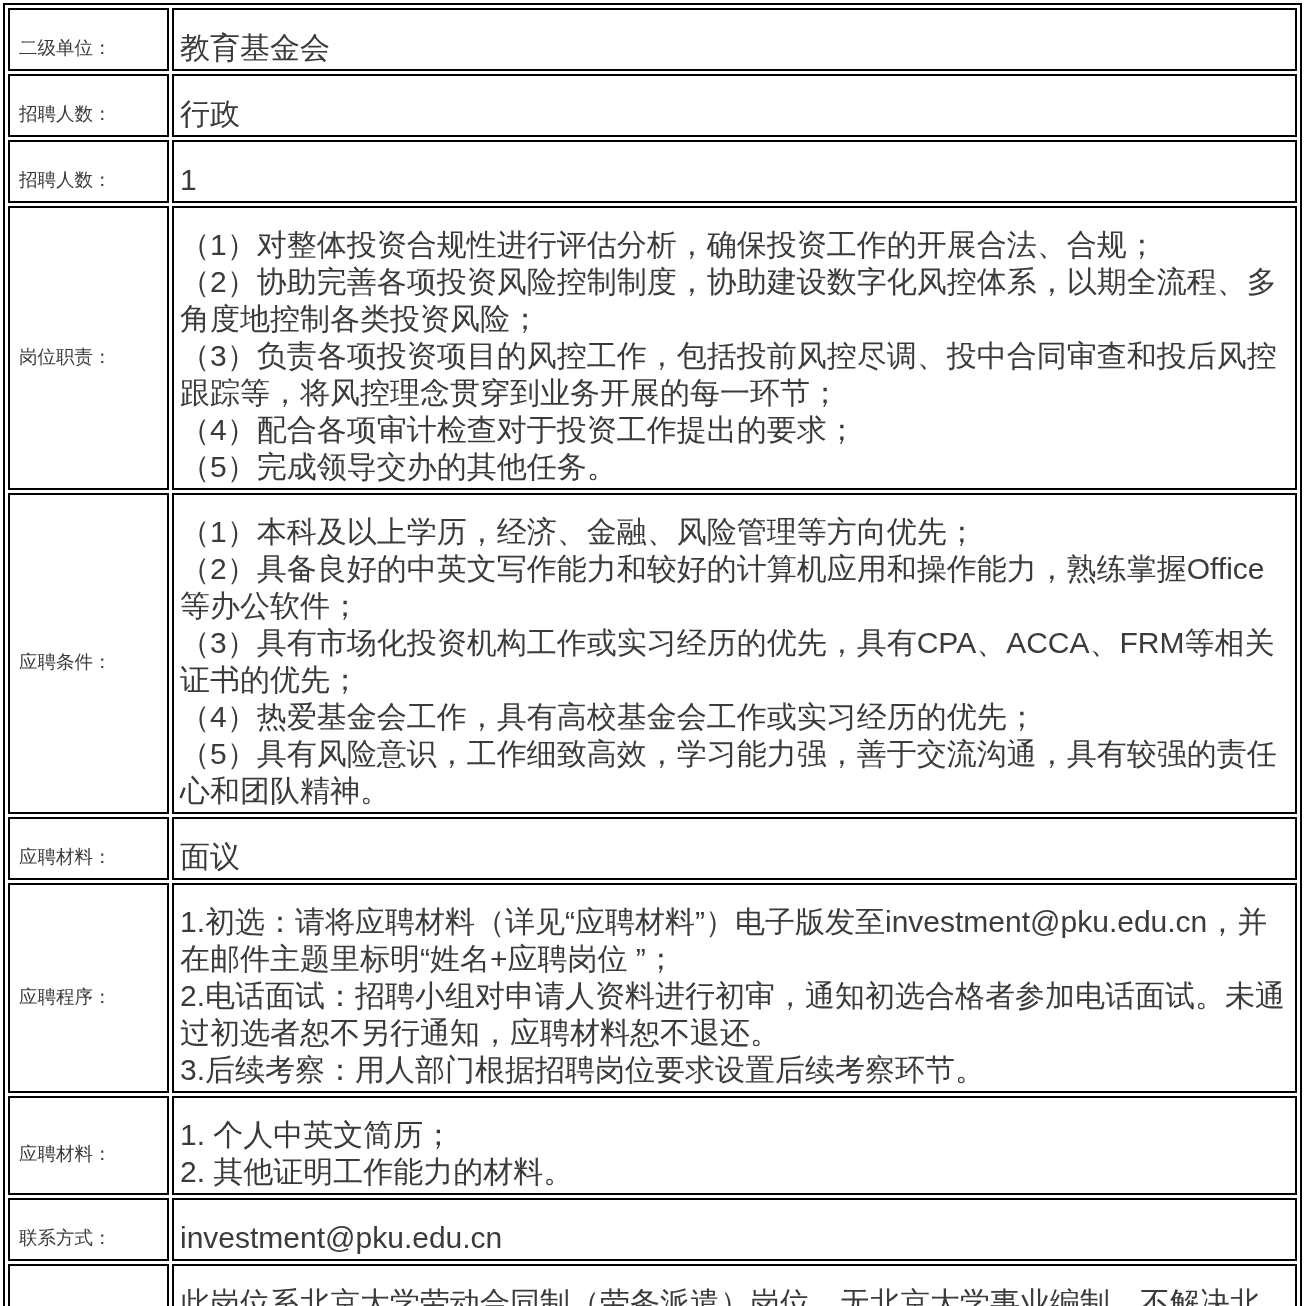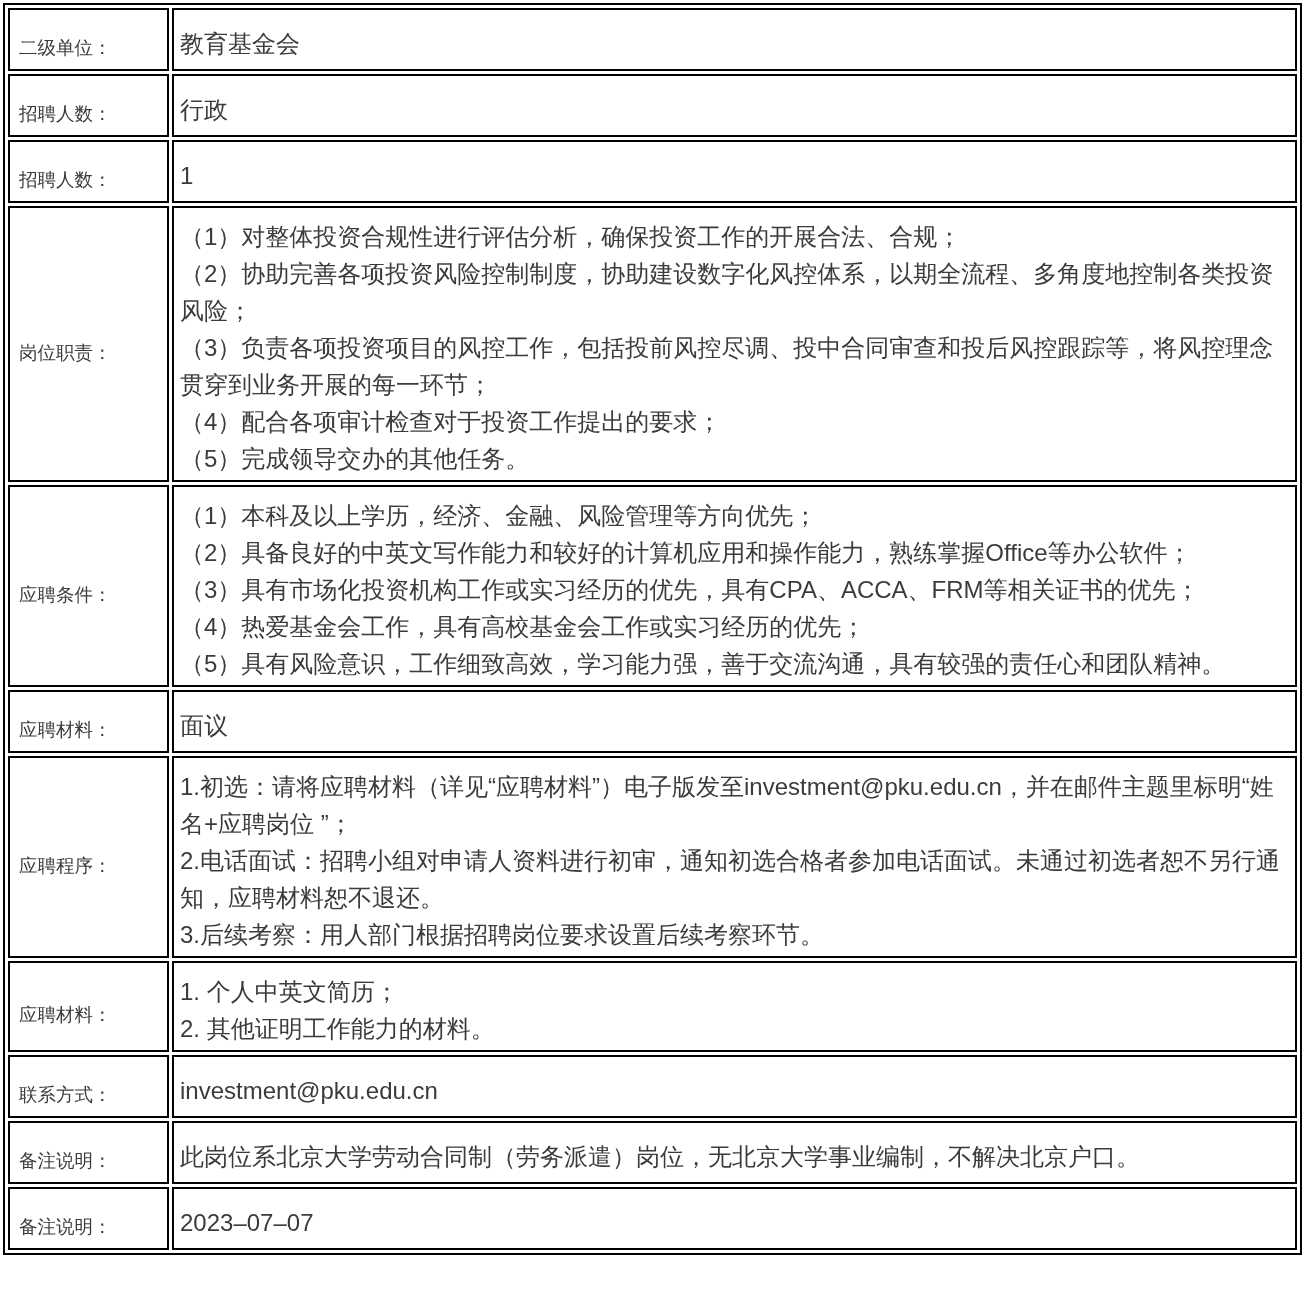--- a/index.html
+++ b/index.html
@@ -31,23 +31,23 @@
     overflow: hidden;
   }
   td.label-cell {
     width: 161px;
     font-size: 18.5px;
     line-height: 37px;
     padding: 19px 4px 3px 9px;
     white-space: nowrap;
   }
   td.value-cell {
-    font-size: 24px;
+    font-size: 30px;
     line-height: 37px;
-    padding: 10px 8px 3px 6px;
+    padding: 18px 8px 3px 6px;
     white-space: pre-line;
     overflow-wrap: break-word;
   }
 </style>
 </head>
 <body>
 
 <table class="job-table">
   <colgroup>
     <col style="width:161px">

